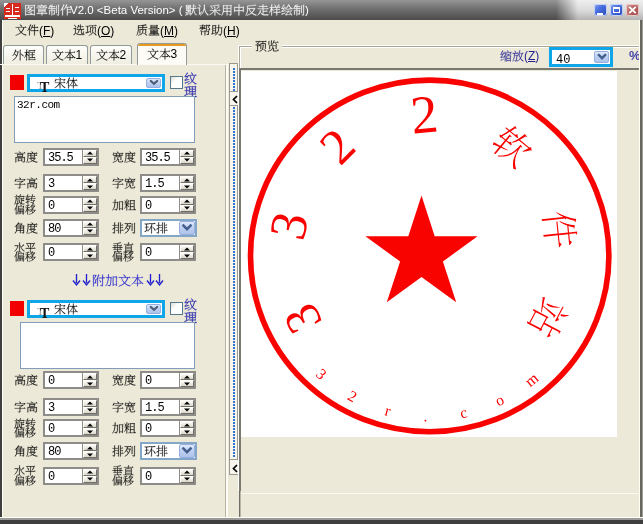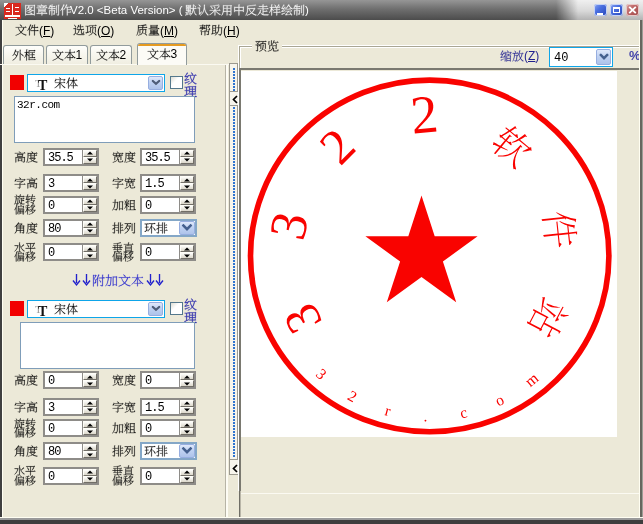--- a/index.html
+++ b/index.html
@@ -7,21 +7,21 @@
 .abs{position:absolute}
 .lat{font-family:"Liberation Sans",sans-serif}
 .spin{position:absolute;border:2px solid #8e8c88;background:#fff}
 .spinbtns{position:absolute;right:0;top:0;bottom:0;width:15px;border-left:1px solid #8e8c88}
 .sb{position:absolute;left:0;right:0;height:50%;background:linear-gradient(#fdfdfb,#dbd7ca);border:1px solid;border-color:#fffef8 #716e67 #716e67 #fffef8}
 .sb.up{top:0}.sb.dn{bottom:0;height:50%}
 .tri{position:absolute;left:50%;top:50%;width:0;height:0;transform:translate(-50%,-50%)}
 .tri.u{border-left:4px solid transparent;border-right:4px solid transparent;border-bottom:4px solid #000}
 .tri.d{border-left:4px solid transparent;border-right:4px solid transparent;border-top:4px solid #000}
 .val{position:absolute;left:3px;top:1px;font-family:"Liberation Mono",monospace;font-size:12px;letter-spacing:-1px;color:#000}
-.combo{position:absolute;background:#fff;border:1px solid #0ea5e9}
+.combo{position:absolute;background:#fff;border:3px solid #0ea5e9}
 .xparrow{position:absolute;top:1px;right:1px;bottom:1px;width:15px;border-radius:2px;
  background:linear-gradient(#e0e9fb,#c0d2f2 45%,#aec3ea);border:1px solid #97aee0}
 .chev{position:absolute;left:50%;top:50%;transform:translate(-50%,-54%)}
 .tab{position:absolute;top:45px;height:19px;border:1px solid #919b9c;border-bottom:none;
  border-radius:3px 3px 0 0;background:linear-gradient(#fefefb,#f0eee1);text-align:center}
 .tabactive{top:43px;height:22px;background:#fcfbf6;z-index:3}
 .tabactive:before{content:"";position:absolute;left:0;right:0;top:0;height:2px;background:#e59a20;border-radius:3px 3px 0 0}
 
 </style></head><body>
 <div class="abs" style="left:0;top:0;width:643px;height:20px;background:linear-gradient(#969696,#6f6f6f 45%,#4c4c4c)"></div>

